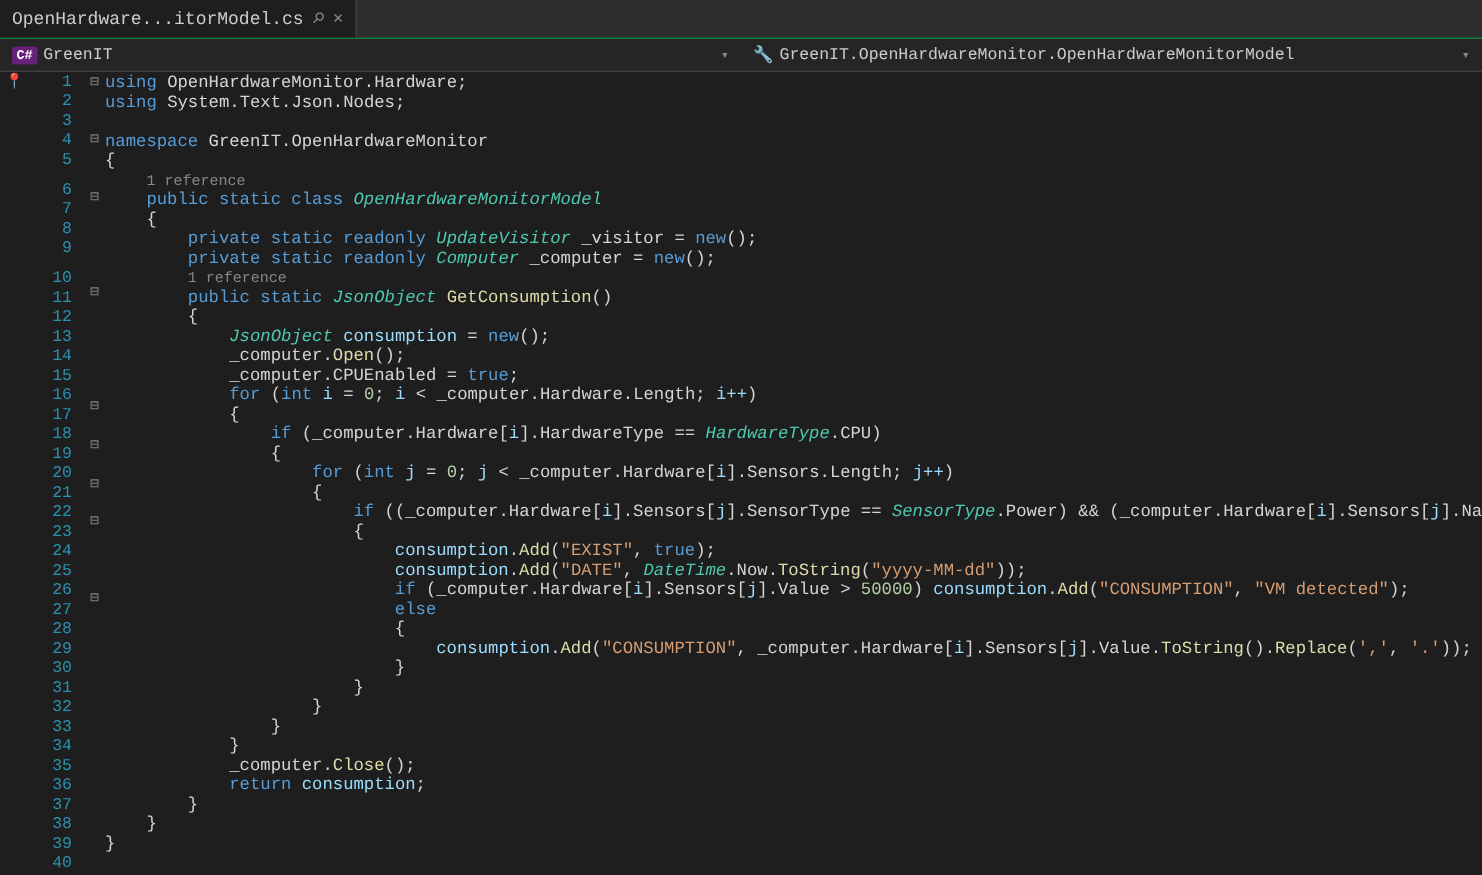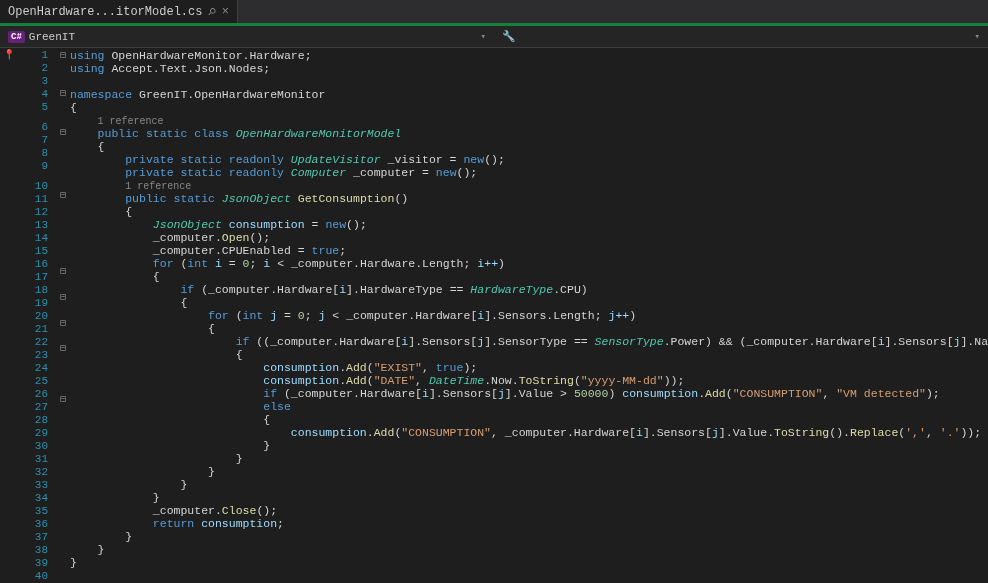--- a/index.html
+++ b/index.html
@@ -12,21 +12,21 @@
     height: 583px;
     overflow: hidden;
     display: flex;
     flex-direction: column;
   }
   .tab-bar {
     background: #2d2d30;
     height: 26px;
     display: flex;
     align-items: center;
-    border-bottom: 3px solid #15803d;
+    border-bottom: 1px solid #15803d;
   }
   .tab {
     background: #1e1e1e;
     height: 100%;
     padding: 0 8px;
     display: flex;
     align-items: center;
     gap: 6px;
     border-right: 1px solid #3e3e42;
     color: #cccccc;
@@ -159,20 +159,21 @@
 </div>
 
 <div class="nav-bar">
   <div class="nav-left">
     <span class="cs-badge">C#</span>
     <span>GreenIT</span>
     <span class="dropdown-arrow">▾</span>
   </div>
   <div class="nav-right">
     <span class="wrench-icon">🔧</span>
+    <span>GreenIT.OpenHardwareMonitor.OpenHardwareMonitorModel</span>
     <span class="dropdown-arrow">▾</span>
   </div>
 </div>
 
 <div class="editor-area">
   <div class="margin-col">
     <div class="margin-glyph">📍</div>
   </div>
   <div class="gutter" id="gutter">
       <div class="line-num">1</div>
@@ -258,21 +259,21 @@
       <div class="fold-mark"></div>
       <div class="fold-mark"></div>
       <div class="fold-mark"></div>
       <div class="fold-mark"></div>
       <div class="fold-mark"></div>
       <div class="fold-mark"></div>
     </div>
   <div class="code-col">
 
 <div class="code-line"><span class="kw">using</span><span class="white"> </span><span class="white">OpenHardwareMonitor</span><span class="white">.</span><span class="white">Hardware</span><span class="white">;</span></div>
-<div class="code-line"><span class="kw">using</span><span class="white"> </span><span class="white">Accept</span><span class="white">.</span><span class="white">Text</span><span class="white">.</span><span class="white">Json</span><span class="white">.</span><span class="white">Nodes</span><span class="white">;</span></div>
+<div class="code-line"><span class="kw">using</span><span class="white"> </span><span class="white">System</span><span class="white">.</span><span class="white">Text</span><span class="white">.</span><span class="white">Json</span><span class="white">.</span><span class="white">Nodes</span><span class="white">;</span></div>
 <div class="code-line"></div>
 <div class="code-line"><span class="kw">namespace</span><span class="white"> </span><span class="white">GreenIT</span><span class="white">.</span><span class="white">OpenHardwareMonitor</span></div>
 <div class="code-line"><span class="white">{</span></div>
 <div class="code-line"><span class="white">    </span><span class="lens">1 reference</span></div>
 <div class="code-line"><span class="white">    </span><span class="kw">public static class</span><span class="white"> </span><span class="type">OpenHardwareMonitorModel</span></div>
 <div class="code-line"><span class="white">    </span><span class="white">{</span></div>
 <div class="code-line"><span class="white">        </span><span class="kw">private static readonly</span><span class="white"> </span><span class="type">UpdateVisitor</span><span class="white"> </span><span class="white">_visitor</span><span class="white"> = </span><span class="kw">new</span><span class="white">();</span></div>
 <div class="code-line"><span class="white">        </span><span class="kw">private static readonly</span><span class="white"> </span><span class="type">Computer</span><span class="white"> </span><span class="white">_computer</span><span class="white"> = </span><span class="kw">new</span><span class="white">();</span></div>
 <div class="code-line"><span class="white">        </span><span class="lens">1 reference</span></div>
 <div class="code-line"><span class="white">        </span><span class="kw">public static</span><span class="white"> </span><span class="type">JsonObject</span><span class="white"> </span><span class="method">GetConsumption</span><span class="white">()</span></div>

